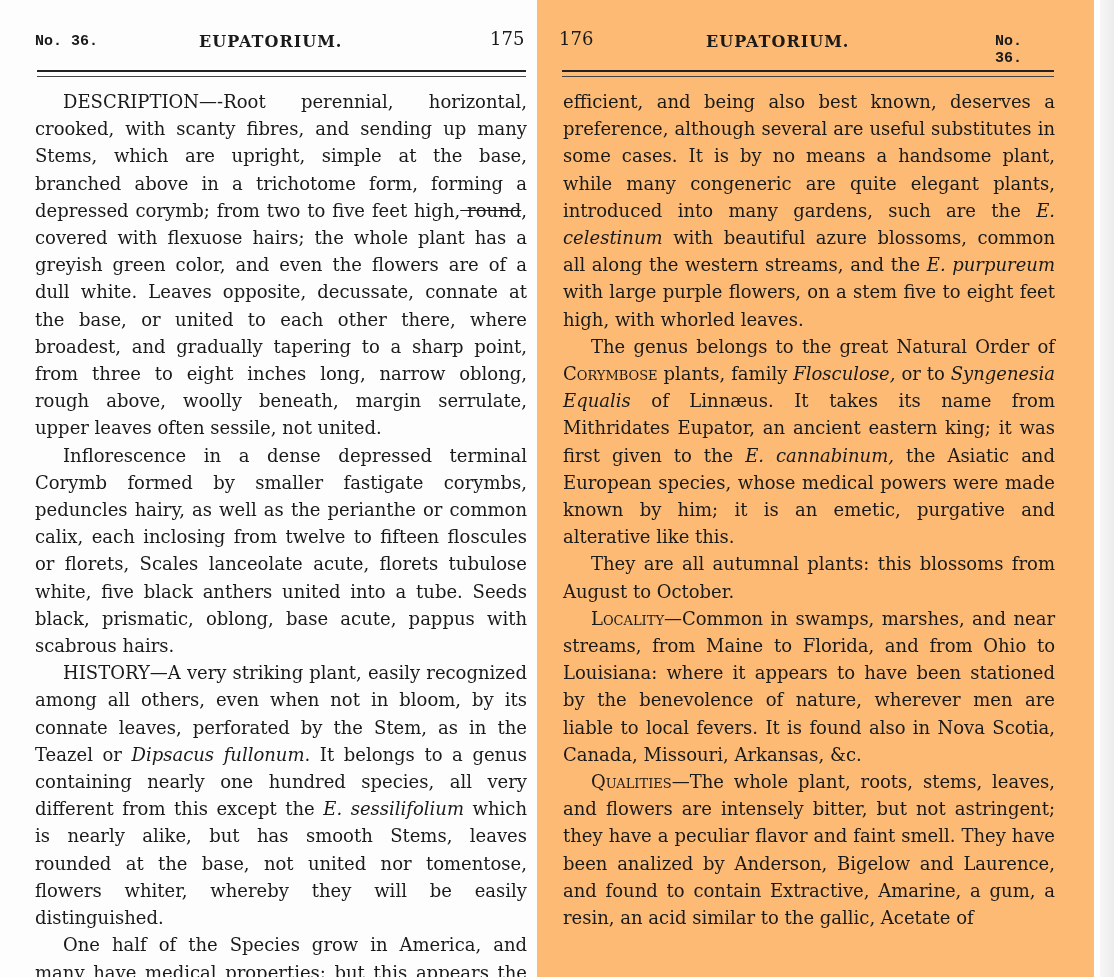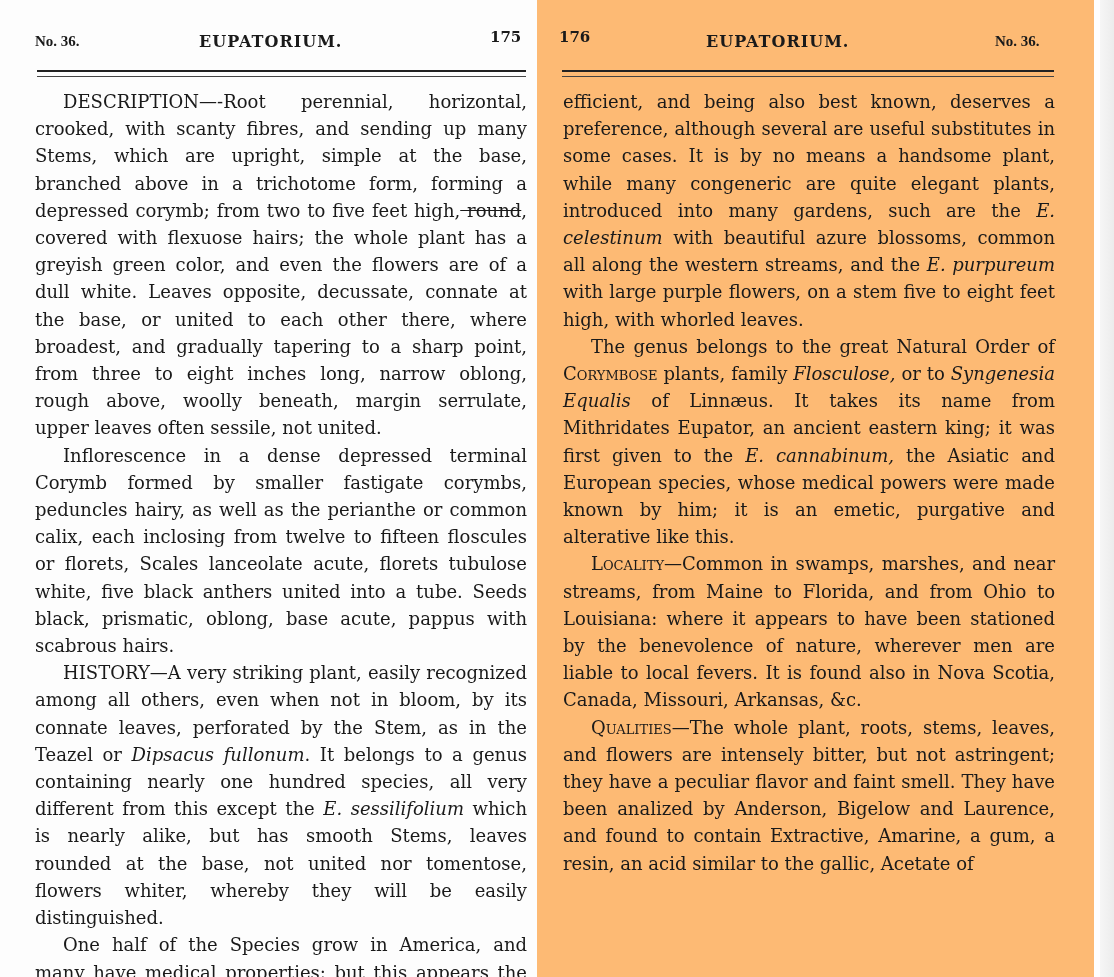--- a/index.html
+++ b/index.html
@@ -7,23 +7,23 @@
     width: 1114px; height: 977px; background: #ffffff; position: relative; overflow: hidden;
     font-family: "DejaVu Serif", "Liberation Serif", serif; color: #1a1a1a;
   }
   .page { position: absolute; top: 0; height: 977px; }
   .page.left { left: 0; width: 557px; background: #fdfdfd; }
   .page.right { left: 537px; width: 557px; background: #fdba74; }
   .gutter { position: absolute; left: 1100px; top: 0; width: 14px; height: 977px; background: linear-gradient(to right, #f6f6f6, #ececec); }
   .running-head { position: absolute; top: 30px; height: 24px; }
   .left .running-head { left: 35px; width: 492px; }
   .right .running-head { left: 22px; width: 492px; }
-  .num { position: absolute; top: 3px; font-family: Liberation Serif, serif; font-size: 15px; font-weight: bold; }
+  .num { position: absolute; top: 3px; font-family: Liberation Mono, monospace; font-size: 15px; font-weight: bold; }
   .title { position: absolute; top: 2px; font-family: "DejaVu Serif", serif; font-size: 16px; font-weight: 900; letter-spacing: 1px; margin-left: 6px; }
-  .folio { position: absolute; top: -2px; font-family: "DejaVu Serif", serif; font-size: 15px; font-weight: bold; }
+  .folio { position: absolute; top: -2px; font-family: "DejaVu Serif", serif; font-size: 18px; font-weight: normal; }
   .rule { position: absolute; top: 70px; height: 4px; border-top: 2px solid #222; border-bottom: 1px solid #444; }
   .left .rule { left: 37px; width: 489px; }
   .right .rule { left: 25px; width: 492px; }
   .column { position: absolute; top: 88px; width: 492px; font-size: 18px; line-height: 27.2px; text-align: justify; }
   .left .column { left: 35px; }
   .right .column { left: 26px; }
   .column p { margin: 0; text-indent: 28px; }
   .column p.noindent { text-indent: 0; }
   .sc { font-variant: small-caps; }
   i { font-style: italic; }
@@ -52,18 +52,19 @@
   <div class="running-head">
     <span class="folio" style="left:0;">176</span>
     <span class="title" style="left:141px;">EUPATORIUM.</span>
     <span class="num" style="left:436px;">No. 36.</span>
   </div>
   <div class="rule"></div>
 
   <div class="column">
     <p class="noindent"><span>efficient, and being also best known, deserves a preference, although several are useful substitutes in some cases. It is by no means a handsome plant, while many congeneric are quite elegant plants, introduced into many gardens, such are the </span><i>E. celestinum</i><span> with beautiful azure blossoms, common all along the western streams, and the </span><i>E. purpureum</i><span> with large purple flowers, on a stem five to eight feet high, with whorled leaves.</span></p>
     <p><span>The genus belongs to the great Natural Order of </span><span class="sc">Corymbose</span><span> plants, family </span><i>Flosculose,</i><span> or to </span><i>Syngenesia Equalis</i><span> of Linnæus. It takes its name from Mithridates Eupator, an ancient eastern king; it was first given to the </span><i>E. cannabinum,</i><span> the Asiatic and European species, whose medical powers were made known by him; it is an emetic, purgative and alterative like this.</span></p>
+    <p>They are all autumnal plants: this blossoms from August to October.</p>
     <p><span class="sc">Locality</span><span>—</span><span>Common in swamps, marshes, and near streams, from Maine to Florida, and from Ohio to Louisiana: where it appears to have been stationed by the benevolence of nature, wherever men are liable to local fevers. It is found also in Nova Scotia, Canada, Missouri, Arkansas, &amp;c.</span></p>
     <p><span class="sc">Qualities</span><span>—</span><span>The whole plant, roots, stems, leaves, and flowers are intensely bitter, but not astringent; they have a peculiar flavor and faint smell. They have been analized by Anderson, Bigelow and Laurence, and found to contain Extractive, Amarine, a gum, a resin, an acid similar to the gallic, Acetate of</span></p>
   </div>
 </div>
 
 <div class="gutter"></div>
 
 </body></html>

